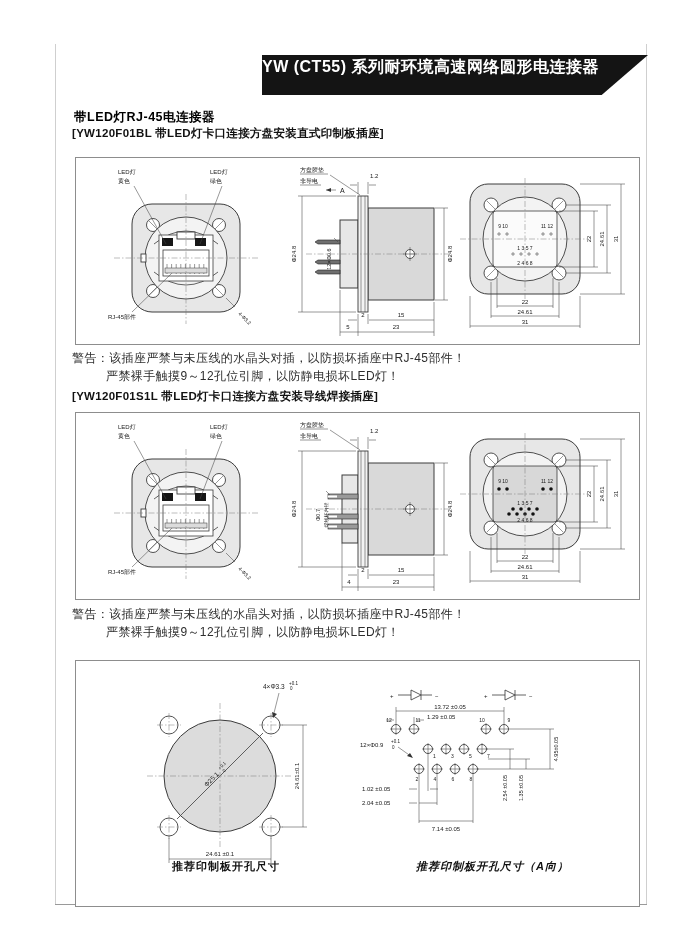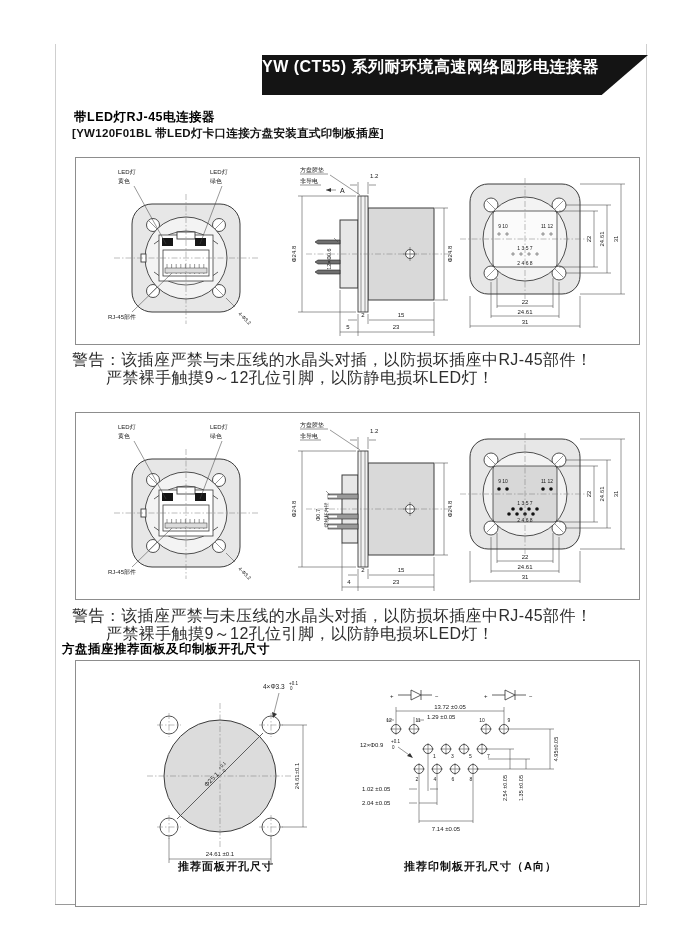--- a/index.html
+++ b/index.html
@@ -7,21 +7,21 @@
         font-family:"Liberation Sans","DejaVu Sans",sans-serif;color:#1a1a1a;}
   .edge-l{position:absolute;left:55px;top:44px;height:861px;width:1px;background:#cfcfcf;}
   .edge-r{position:absolute;left:646px;top:44px;height:861px;width:1px;background:#cfcfcf;}
   .edge-b{position:absolute;left:55px;top:904px;width:592px;height:1px;background:#9a9a9a;}
   .banner{position:absolute;left:262px;top:55px;width:386px;height:40px;background:#141414;
           color:#fff;font-weight:bold;font-size:16px;line-height:24px;
           box-sizing:border-box;letter-spacing:.5px;
           clip-path:polygon(0 0,100% 0,88% 100%,0 100%);}
   .sec-title{position:absolute;font-size:12.5px;font-weight:bold;color:#000000;letter-spacing:.5px;}
   .model-title{position:absolute;font-size:11.5px;font-weight:bold;color:#111;letter-spacing:.3px;}
-  .warn{position:absolute;font-size:16px;color:#2e2e2e;letter-spacing:.4px;}
+  .warn{position:absolute;font-size:12px;color:#2e2e2e;letter-spacing:.4px;}
   .frame{position:absolute;left:75px;width:563px;height:186px;border:1px solid #8d8d8d;background:#fff;}
   .frame3{position:absolute;left:75px;top:660px;width:563px;height:245px;border:1px solid #8d8d8d;background:#fff;}
   .dw{position:absolute;}
   .cap{position:absolute;font-size:11px;font-weight:bold;color:#111;text-align:center;letter-spacing:1px;}
   svg{overflow:visible;}
   svg text{fill:#1a1a1a;font-family:"Liberation Sans","DejaVu Sans",sans-serif;}
   .ol{fill:none;stroke:#3c3c3c;stroke-width:1;}
   .ol2{fill:none;stroke:#3c3c3c;stroke-width:.8;}
   .thin{fill:none;stroke:#444;stroke-width:.55;}
   .cl{fill:none;stroke:#787878;stroke-width:.5;stroke-dasharray:6 2 1.5 2;}
@@ -234,20 +234,21 @@
           <line x1="122" y1="122" x2="122" y2="154" class="thin"></line>
         <line x1="12" y1="152" x2="122" y2="152" class="thin"></line>
         <text x="67" y="150" class="t6 mid">31</text>
       </g>
     </svg>
   </div>
 
   <div class="warn" style="left:72px;top:350px;">警告：该插座严禁与未压线的水晶头对插，以防损坏插座中RJ-45部件！</div>
   <div class="warn" style="left:106px;top:368px;">严禁裸手触摸9～12孔位引脚，以防静电损坏LED灯！</div>
 
+  <div class="model-title" style="left:72px;top:389px;">[YW120F01S1L 带LED灯卡口连接方盘安装导线焊接插座]</div>
 
   <div class="frame" style="top:412px;">
 
     <svg class="dw" style="left:18px;top:6px;" width="182" height="168" viewBox="0 0 182 168">
       <g>
         <rect x="38" y="40" width="108" height="108" rx="20" class="fillg"></rect>
         <circle cx="59" cy="61" r="6.5" class="hole"></circle>
           <line x1="55" y1="57" x2="63" y2="65" class="thin"></line>
         <circle cx="125" cy="61" r="6.5" class="hole"></circle>
           <line x1="121" y1="65" x2="129" y2="57" class="thin"></line>
@@ -424,21 +425,20 @@
           <line x1="122" y1="122" x2="122" y2="154" class="thin"></line>
         <line x1="12" y1="152" x2="122" y2="152" class="thin"></line>
         <text x="67" y="150" class="t6 mid">31</text>
       </g>
     </svg>
   </div>
 
   <div class="warn" style="left:72px;top:606px;">警告：该插座严禁与未压线的水晶头对插，以防损坏插座中RJ-45部件！</div>
   <div class="warn" style="left:106px;top:624px;">严禁裸手触摸9～12孔位引脚，以防静电损坏LED灯！</div>
 
-  <div class="sec-title" style="left:62px;top:641px;">方盘插座推荐面板及印制板开孔尺寸</div>
 
   <div class="frame3">
 
     <svg class="dw" style="left:45px;top:16px;" width="210" height="198" viewBox="0 0 210 198">
       <g>
         <circle cx="48" cy="48" r="9" class="hole"></circle>
         <circle cx="150" cy="48" r="9" class="hole"></circle>
         <circle cx="48" cy="150" r="9" class="hole"></circle>
         <circle cx="150" cy="150" r="9" class="hole"></circle>
       </g>
@@ -474,21 +474,21 @@
         <line x1="182" y1="48" x2="182" y2="150" class="thin"></line>
         <text transform="translate(178,99) rotate(-90)" class="t6 mid">24.61±0.1</text>
       </g>
       <g>
         <line x1="48" y1="159" x2="48" y2="186" class="thin"></line>
         <line x1="150" y1="159" x2="150" y2="186" class="thin"></line>
         <line x1="48" y1="182" x2="150" y2="182" class="thin"></line>
         <text x="99" y="179" class="t6 mid">24.61 ±0.1</text>
       </g>
     </svg>
-    <div class="cap" style="left:45px;top:198px;width:210px;">推荐面板开孔尺寸</div>
+    <div class="cap" style="left:45px;top:198px;width:210px;">推荐印制板开孔尺寸</div>
 
     <svg class="dw" style="left:282px;top:22px;" width="245" height="176" viewBox="0 0 245 176">
       <g>
         <text x="32" y="15" class="t6">+</text>
         <line x1="40" y1="12" x2="53" y2="12" class="ol2"></line>
         <polygon points="53,7 53,17 63,12" fill="none" stroke="#333" stroke-width="0.8"></polygon>
         <line x1="63" y1="7" x2="63" y2="17" class="ol2"></line>
         <line x1="63" y1="12" x2="74" y2="12" class="ol2"></line>
         <text x="77" y="15" class="t6">−</text>
         <text x="126" y="15" class="t6">+</text>
@@ -603,15 +603,15 @@
         <line x1="156" y1="86" x2="172" y2="86" class="thin"></line>
         <text transform="translate(165,105) rotate(-90)" class="t55 mid">1.35 ±0.05</text>
       </g>
       <g>
         <line x1="152" y1="46" x2="196" y2="46" class="thin"></line>
         <line x1="172" y1="86" x2="196" y2="86" class="thin"></line>
         <line x1="192" y1="46" x2="192" y2="86" class="thin"></line>
         <text transform="translate(200,66) rotate(-90)" class="t55 mid">4.95±0.05</text>
       </g>
     </svg>
-    <div class="cap" style="left:282px;top:198px;width:245px;">推荐印制板开孔尺寸（A向）</div>
+    <div class="cap" style="left:294px;top:198px;width:245px;font-style:italic;">推荐印制板开孔尺寸（A向）</div>
   </div>
 </div>
 
 </body></html>

